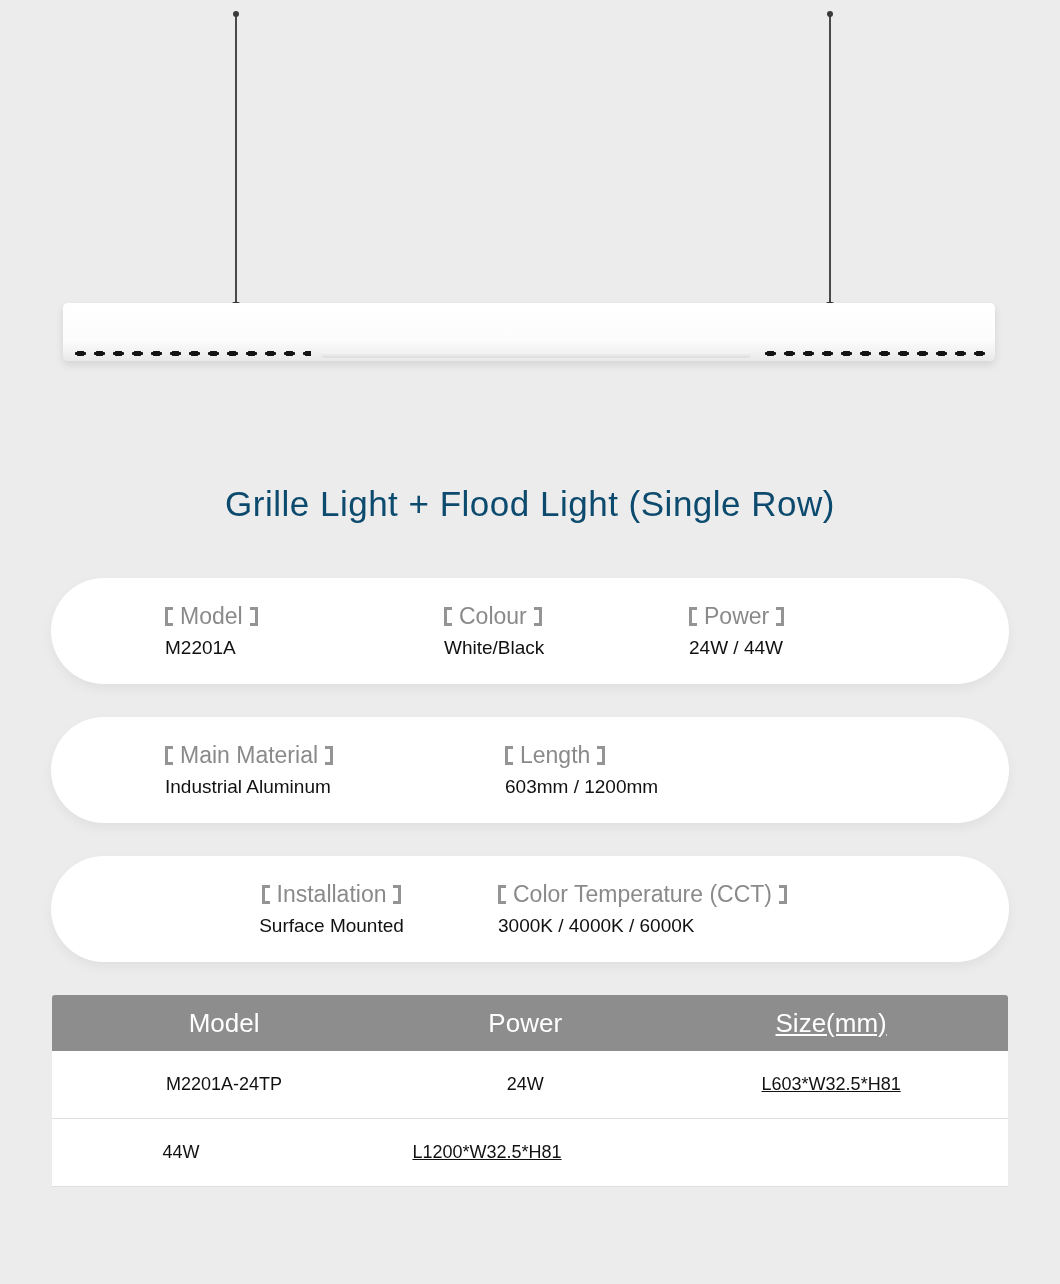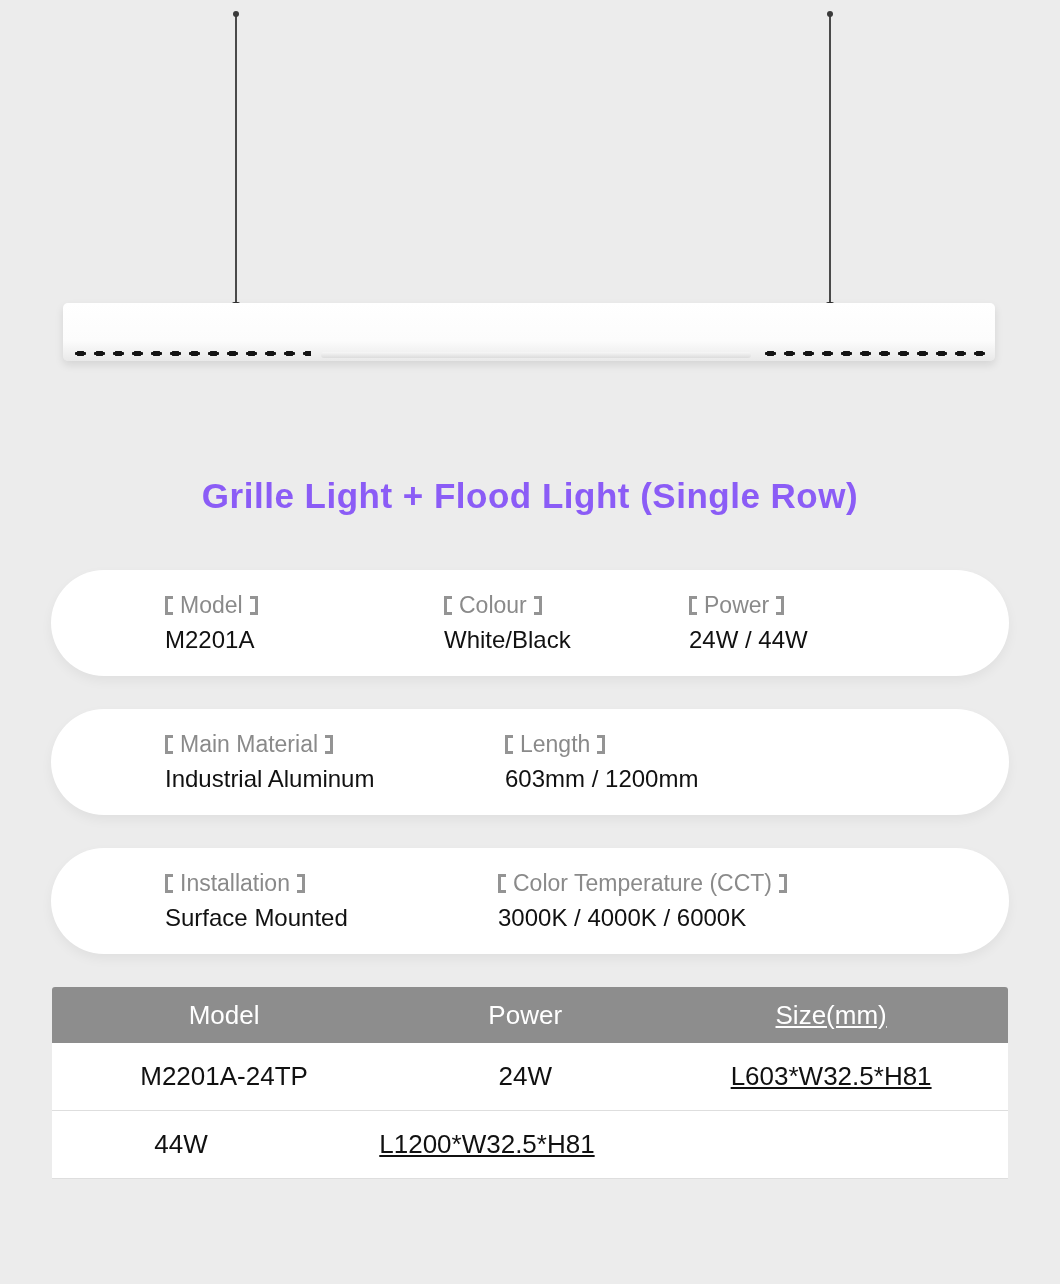--- a/index.html
+++ b/index.html
@@ -60,26 +60,26 @@
   .diffuser {
     position: absolute;
     bottom: 3px; left: 258px; right: 244px;
     height: 6px;
     background: linear-gradient(#f7f7f7, #dcdcdc);
     border-radius: 3px;
   }
 
   
   .title {
-    margin: 8px;
+    margin: 16px;
     padding: 88px 0 0 0;
     text-align: center;
     font-size: 35px;
-    font-weight: 700;
-    color: #8b5cf6;
+    font-weight: 400;
+    color: #0c4a6e;
     letter-spacing: 0.5px;
   }
 
   
   .pills { margin-top: 54px; }
   .pill {
     width: 958px;
     height: 106px;
     margin: 0 auto 33px auto;
     background: #ffffff;
@@ -87,59 +87,59 @@
     box-shadow: 0 5px 12px rgba(0,0,0,0.05);
     display: flex;
     align-items: center;
     box-sizing: border-box;
     padding-left: 114px;
   }
   .pill-col { display: flex; flex-direction: column; gap: 7px; }
   .col-w240 { width: 240px; }
   .col-w245 { width: 245px; margin-left: 39px; }
   .col-w340 { width: 340px; }
-  .col-w333 { width: 333px; }
+  .col-w333 { width: 333px; align-items: center; }
   .label-row {
     display: flex;
     align-items: center;
     color: #8a8a8a;
     font-size: 23px;
   }
   .bracket {
     display: inline-block;
     width: 8px;
     height: 19px;
     border: 3px solid #949494;
     box-sizing: border-box;
   }
   .bracket.l { border-right: none; margin-right: 7px; }
   .bracket.r { border-left: none;  margin-left: 7px; }
   .value {
-    font-size: 24px;
+    font-size: 19px;
     color: #111111;
   }
 
   
   .spec-table { width: 956px; margin: 14px auto 0 auto; }
   .t-header {
     display: flex;
     align-items: center;
     height: 56px;
     background: #8d8d8d;
     color: #ffffff;
     font-size: 26px;
     border-radius: 3px 3px 0 0;
   }
   .t-row {
     display: flex;
     align-items: center;
     height: 67px;
     background: #ffffff;
     color: #111111;
-    font-size: 26px;
+    font-size: 18px;
     border-bottom: 1px solid #dedede;
   }
   .tc1 { width: 36%; text-align: center; }
   .tc2 { width: 27%; text-align: center; }
   .tc3 { width: 37%; text-align: center; text-decoration: underline; }
 </style>
 </head>
 <body>
 
 <div class="page">

